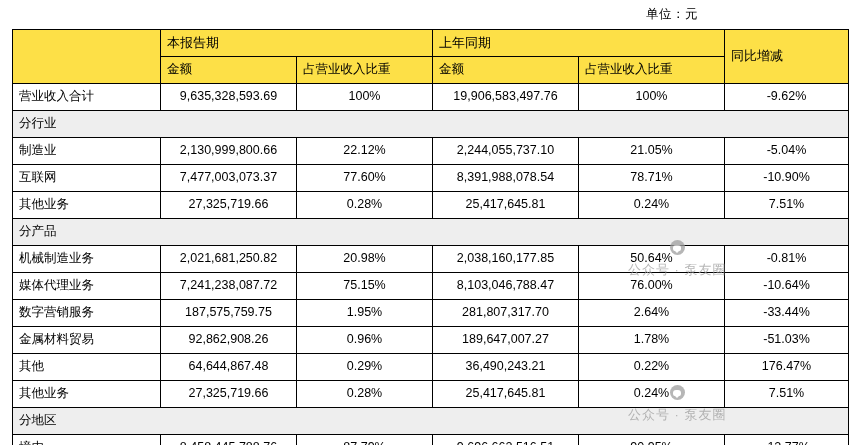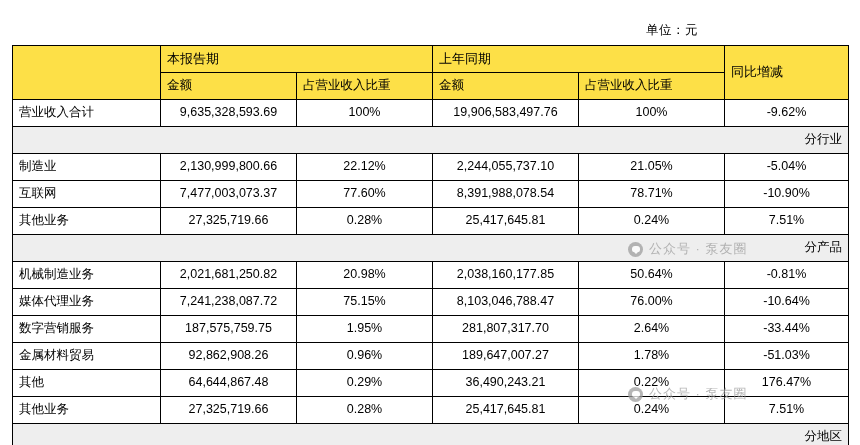--- a/index.html
+++ b/index.html
@@ -13,21 +13,21 @@
     font-family: "Liberation Sans", sans-serif;
     color: #000000;
     position: relative;
     overflow: hidden;
   }
   .page {
     position: relative;
     width: 712px;
     height: 445px;
     box-sizing: border-box;
-    padding: 16px 12px;
+    padding: 0 12px;
   }
   .unit-line {
     text-align: right;
     font-size: 12.5px;
     color: #000;
     padding: 6px 2px 6px 0;
     letter-spacing: 0.5px;
   }
   table.fin {
     border-collapse: collapse;
@@ -55,38 +55,39 @@
     text-align: left;
     white-space: nowrap;
     margin-left: 48px;
   }
   td.num {
     text-align: center;
     white-space: nowrap;
   }
   tr.section td {
     background: #eeeeee;
-    text-align: right;
+    text-align: left;
     font-weight: normal;
   }
   tr.total td.label {
     font-weight: normal;
   }
   
   .wm {
     position: absolute;
     font-size: 13px;
     color: #9e9e9e;
     opacity: 0.75;
     white-space: nowrap;
     pointer-events: none;
     letter-spacing: 1px;
     display: flex;
     align-items: center;
     gap: 6px;
+    flex-direction: column;
   }
   .wm .wm-dot {
     display: inline-block;
     width: 15px;
     height: 15px;
     border-radius: 50%;
     background: #9e9e9e;
     position: relative;
     flex: none;
   }

